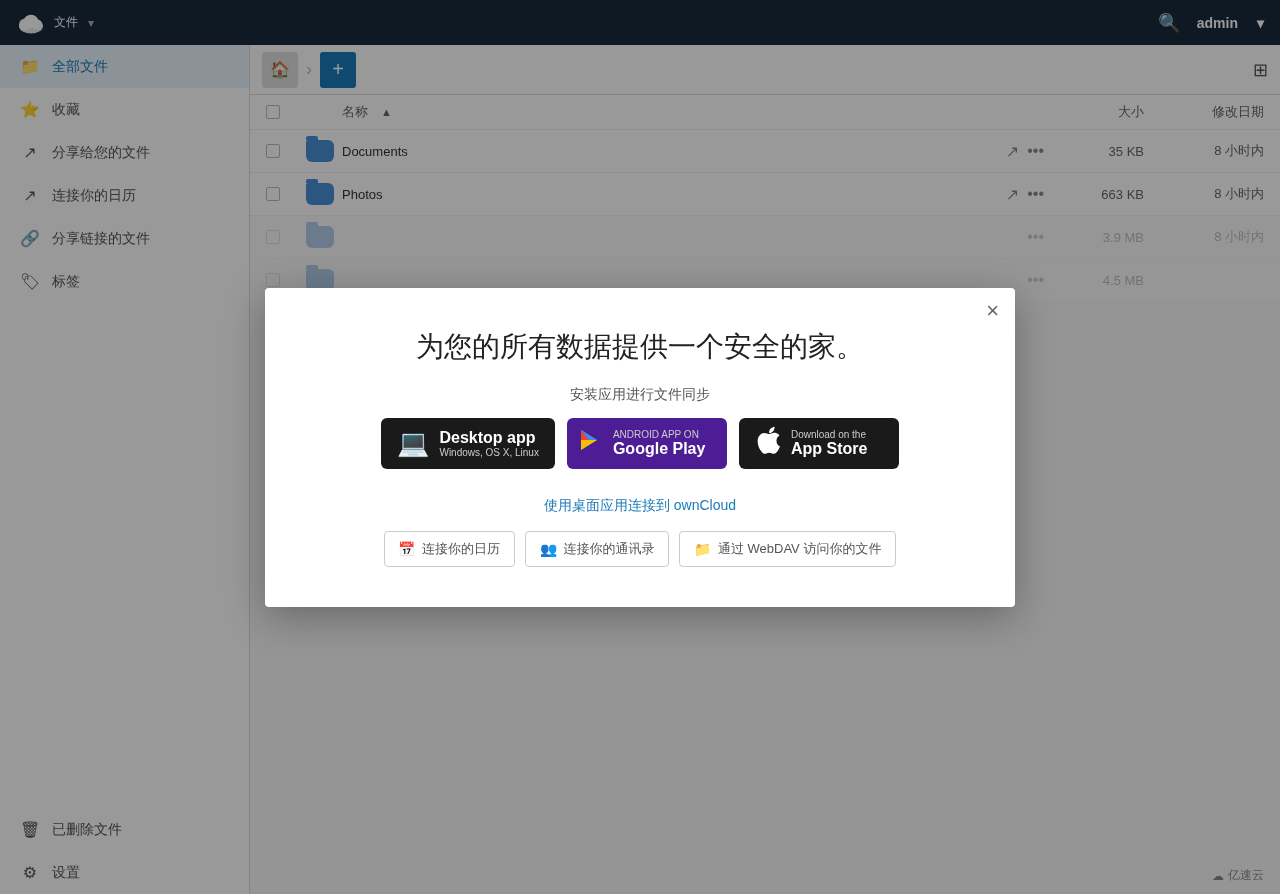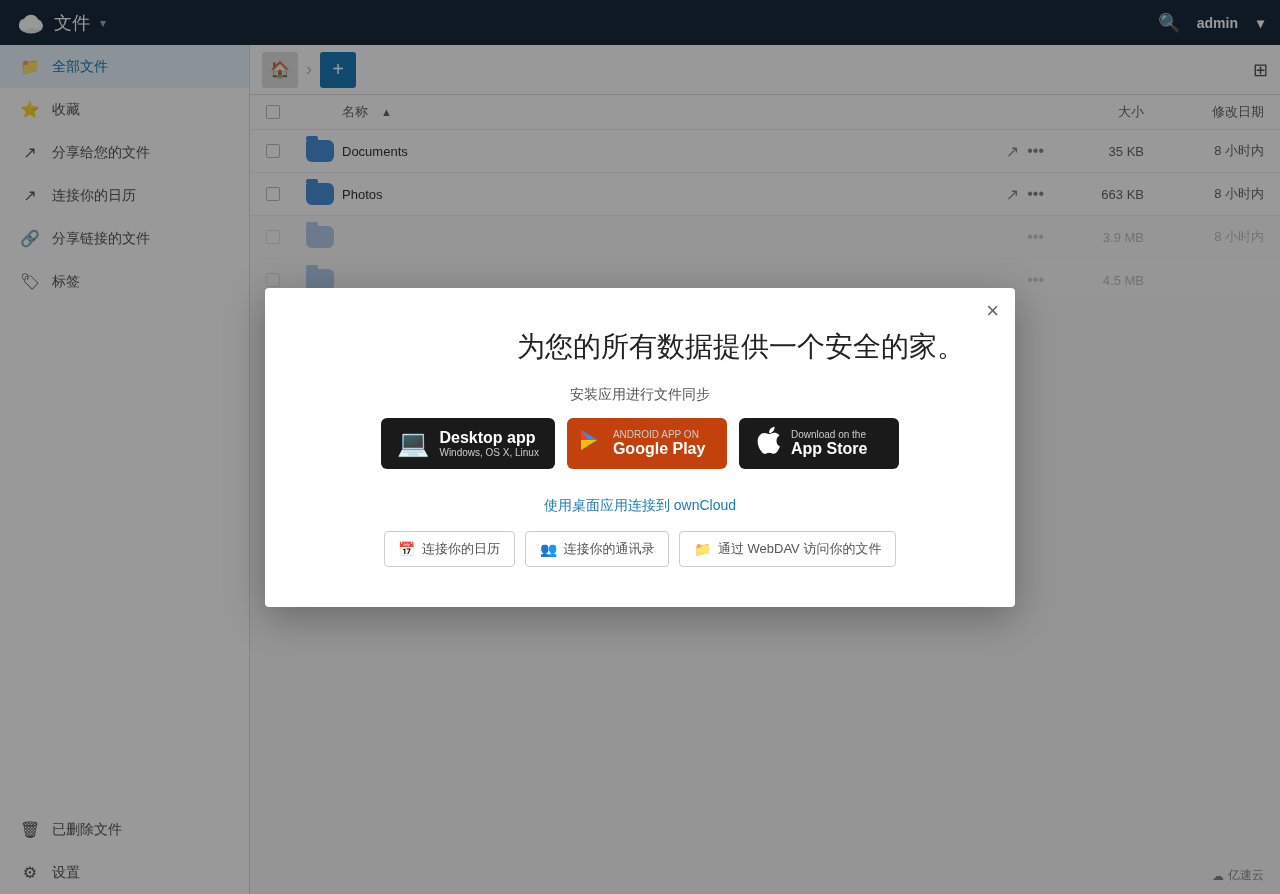--- a/index.html
+++ b/index.html
@@ -20,21 +20,21 @@
       display: flex;
       align-items: center;
       gap: 8px;
     }
     .navbar-logo {
       width: 30px;
       height: 30px;
     }
     .navbar-title {
       color: #fff;
-      font-size: 18px;
+      font-size: 12px;
       cursor: pointer;
     }
     .navbar-title-dropdown {
       color: #aaa;
       font-size: 12px;
       margin-left: 2px;
     }
     .navbar-right {
       display: flex;
       align-items: center;
@@ -220,21 +220,21 @@
       font-size: 22px;
       cursor: pointer;
       color: #666;
       background: none;
       border: none;
       line-height: 1;
     }
     .modal-title {
       font-size: 28px;
       font-weight: 300;
-      text-align: right;
+      text-align: center;
       margin-bottom: 20px;
       color: #222;
       font-family: Liberation Sans, sans-serif;
     }
     .modal-subtitle {
       text-align: center;
       color: #666;
       font-size: 14px;
       margin-bottom: 24px;
     }
@@ -260,21 +260,21 @@
       gap: 10px;
       cursor: pointer;
       min-width: 160px;
       text-decoration: none;
     }
     .app-btn-icon { font-size: 26px; }
     .app-btn-text {}
     .app-btn-text-small { font-size: 10px; color: #ccc; display: block; }
     .app-btn-text-large { font-size: 16px; font-weight: bold; display: block; }
 
-    .google-play-btn { background: #c2410c; padding-left: 8px; }
+    .google-play-btn { background: #4c1d95; padding-left: 8px; }
 
     .modal-connect-label {
       text-align: center;
       font-size: 14px;
       color: #555;
       margin-bottom: 16px;
     }
     .modal-connect-label span {
       color: #1a7ab8;
     }

